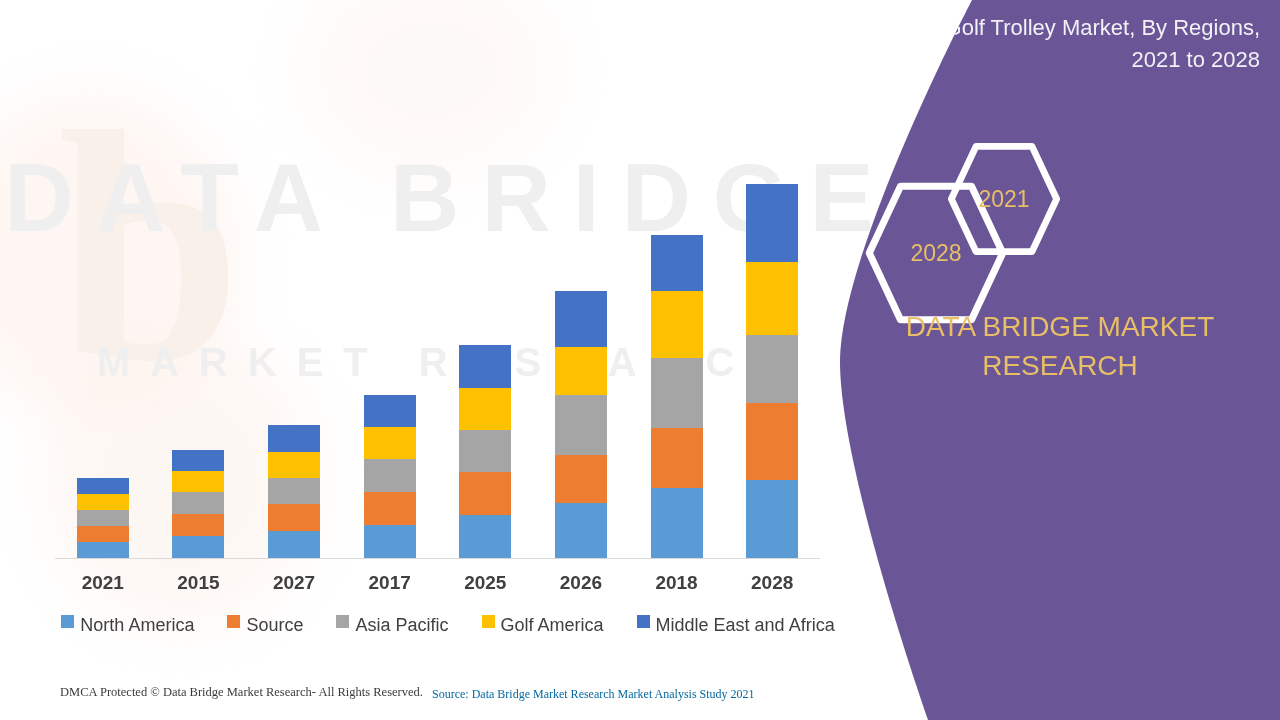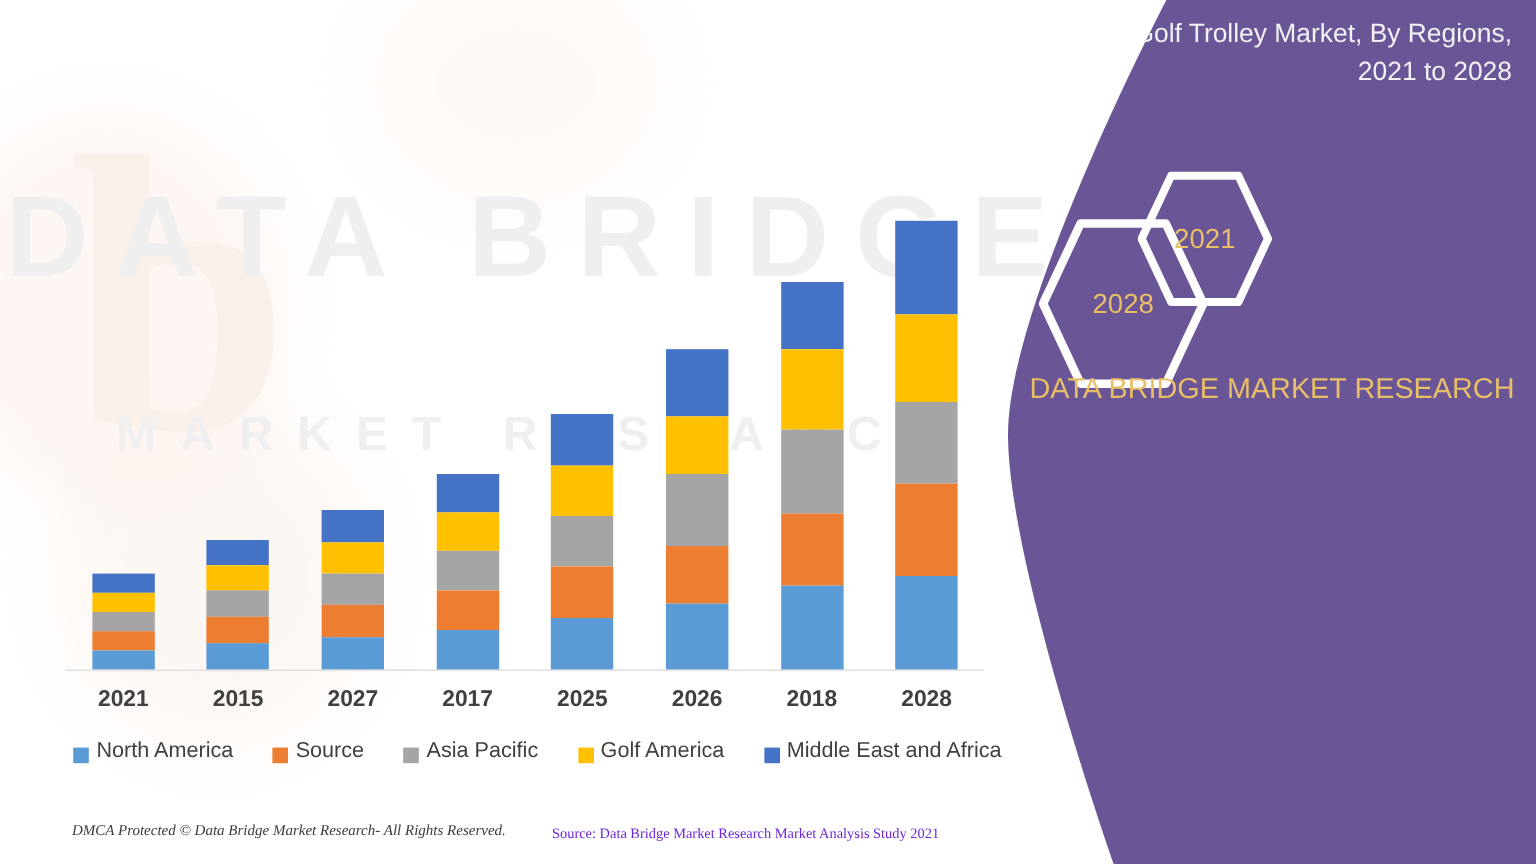--- a/index.html
+++ b/index.html
@@ -68,32 +68,32 @@
   }
   #x-labels .xtick{
     width:95px; text-align:center; font-size:19px; font-weight:700; color:#404040;
   }
 
   
   #legend{
     position:absolute; left:55px; top:615px; width:765px;
     display:flex; align-items:center; justify-content:center; gap:12px;
   }
-  .legend-item{ display:flex; align-items:flex-end; gap:6px;margin-left:21px; }
+  .legend-item{ display:flex; align-items:flex-start; gap:6px;margin-left:21px; }
   .legend-swatch{ width:13px; height:13px; flex:0 0 auto; }
   .legend-label{ font-size:18px; color:#404040; white-space:nowrap; }
 
   
   #footer-left{
     position:absolute; left:60px; top:685px;
-    font-family:"Liberation Serif", serif; font-size:12.5px; color:#3b3b3b;font-style:italic;
+    font-family:"Liberation Serif", serif; font-size:12.5px; color:#3b3b3b;
   }
   #footer-right{
-    position:absolute; left:460px; top:687px;
-    font-family:"Liberation Serif", serif; font-size:12px; color:#6d28d9;
+    position:absolute; left:432px; top:687px;
+    font-family:"Liberation Serif", serif; font-size:12px; color:#0369a1;
   }
 
   
   #right-panel{
     position:absolute; right:0; top:0; width:440px; height:720px;
     background:#6a5596;
     clip-path: path("M 132 0 L 440 0 L 440 720 L 88 720 C 88 720 0 470 0 362 C 0 252 132 0 132 0 Z");
   }
   #right-title{
     position:absolute; left:30px; top:12px; width:390px;
@@ -103,21 +103,21 @@
   #hex-wrap{ position:absolute; left:20px; top:140px; width:260px; height:160px; }
   .hex{ position:absolute; }
   .hex .hex-label{
     position:absolute; inset:0; display:flex; align-items:center; justify-content:center;
     color:#e8bf66; font-size:23px; font-weight:400;
   }
   #hex-2021{ left:88px; top:3px;  width:112px; height:112px; }
   #hex-2028{ left:5px;  top:42px; width:142px; height:142px; }
   #brand-name{
     position:absolute; left:10px; top:308px; width:420px;
-    text-align:center; color:#e8bf66; font-size:24px; line-height:1.38;
+    text-align:center; color:#e8bf66; font-size:28px; line-height:1.38;
   }
 </style>
 </head>
 <body>
 
 <div id="chart-panel">
 
   <div class="blob b1"></div>
   <div class="blob b2"></div>
   <div class="blob b3"></div>

